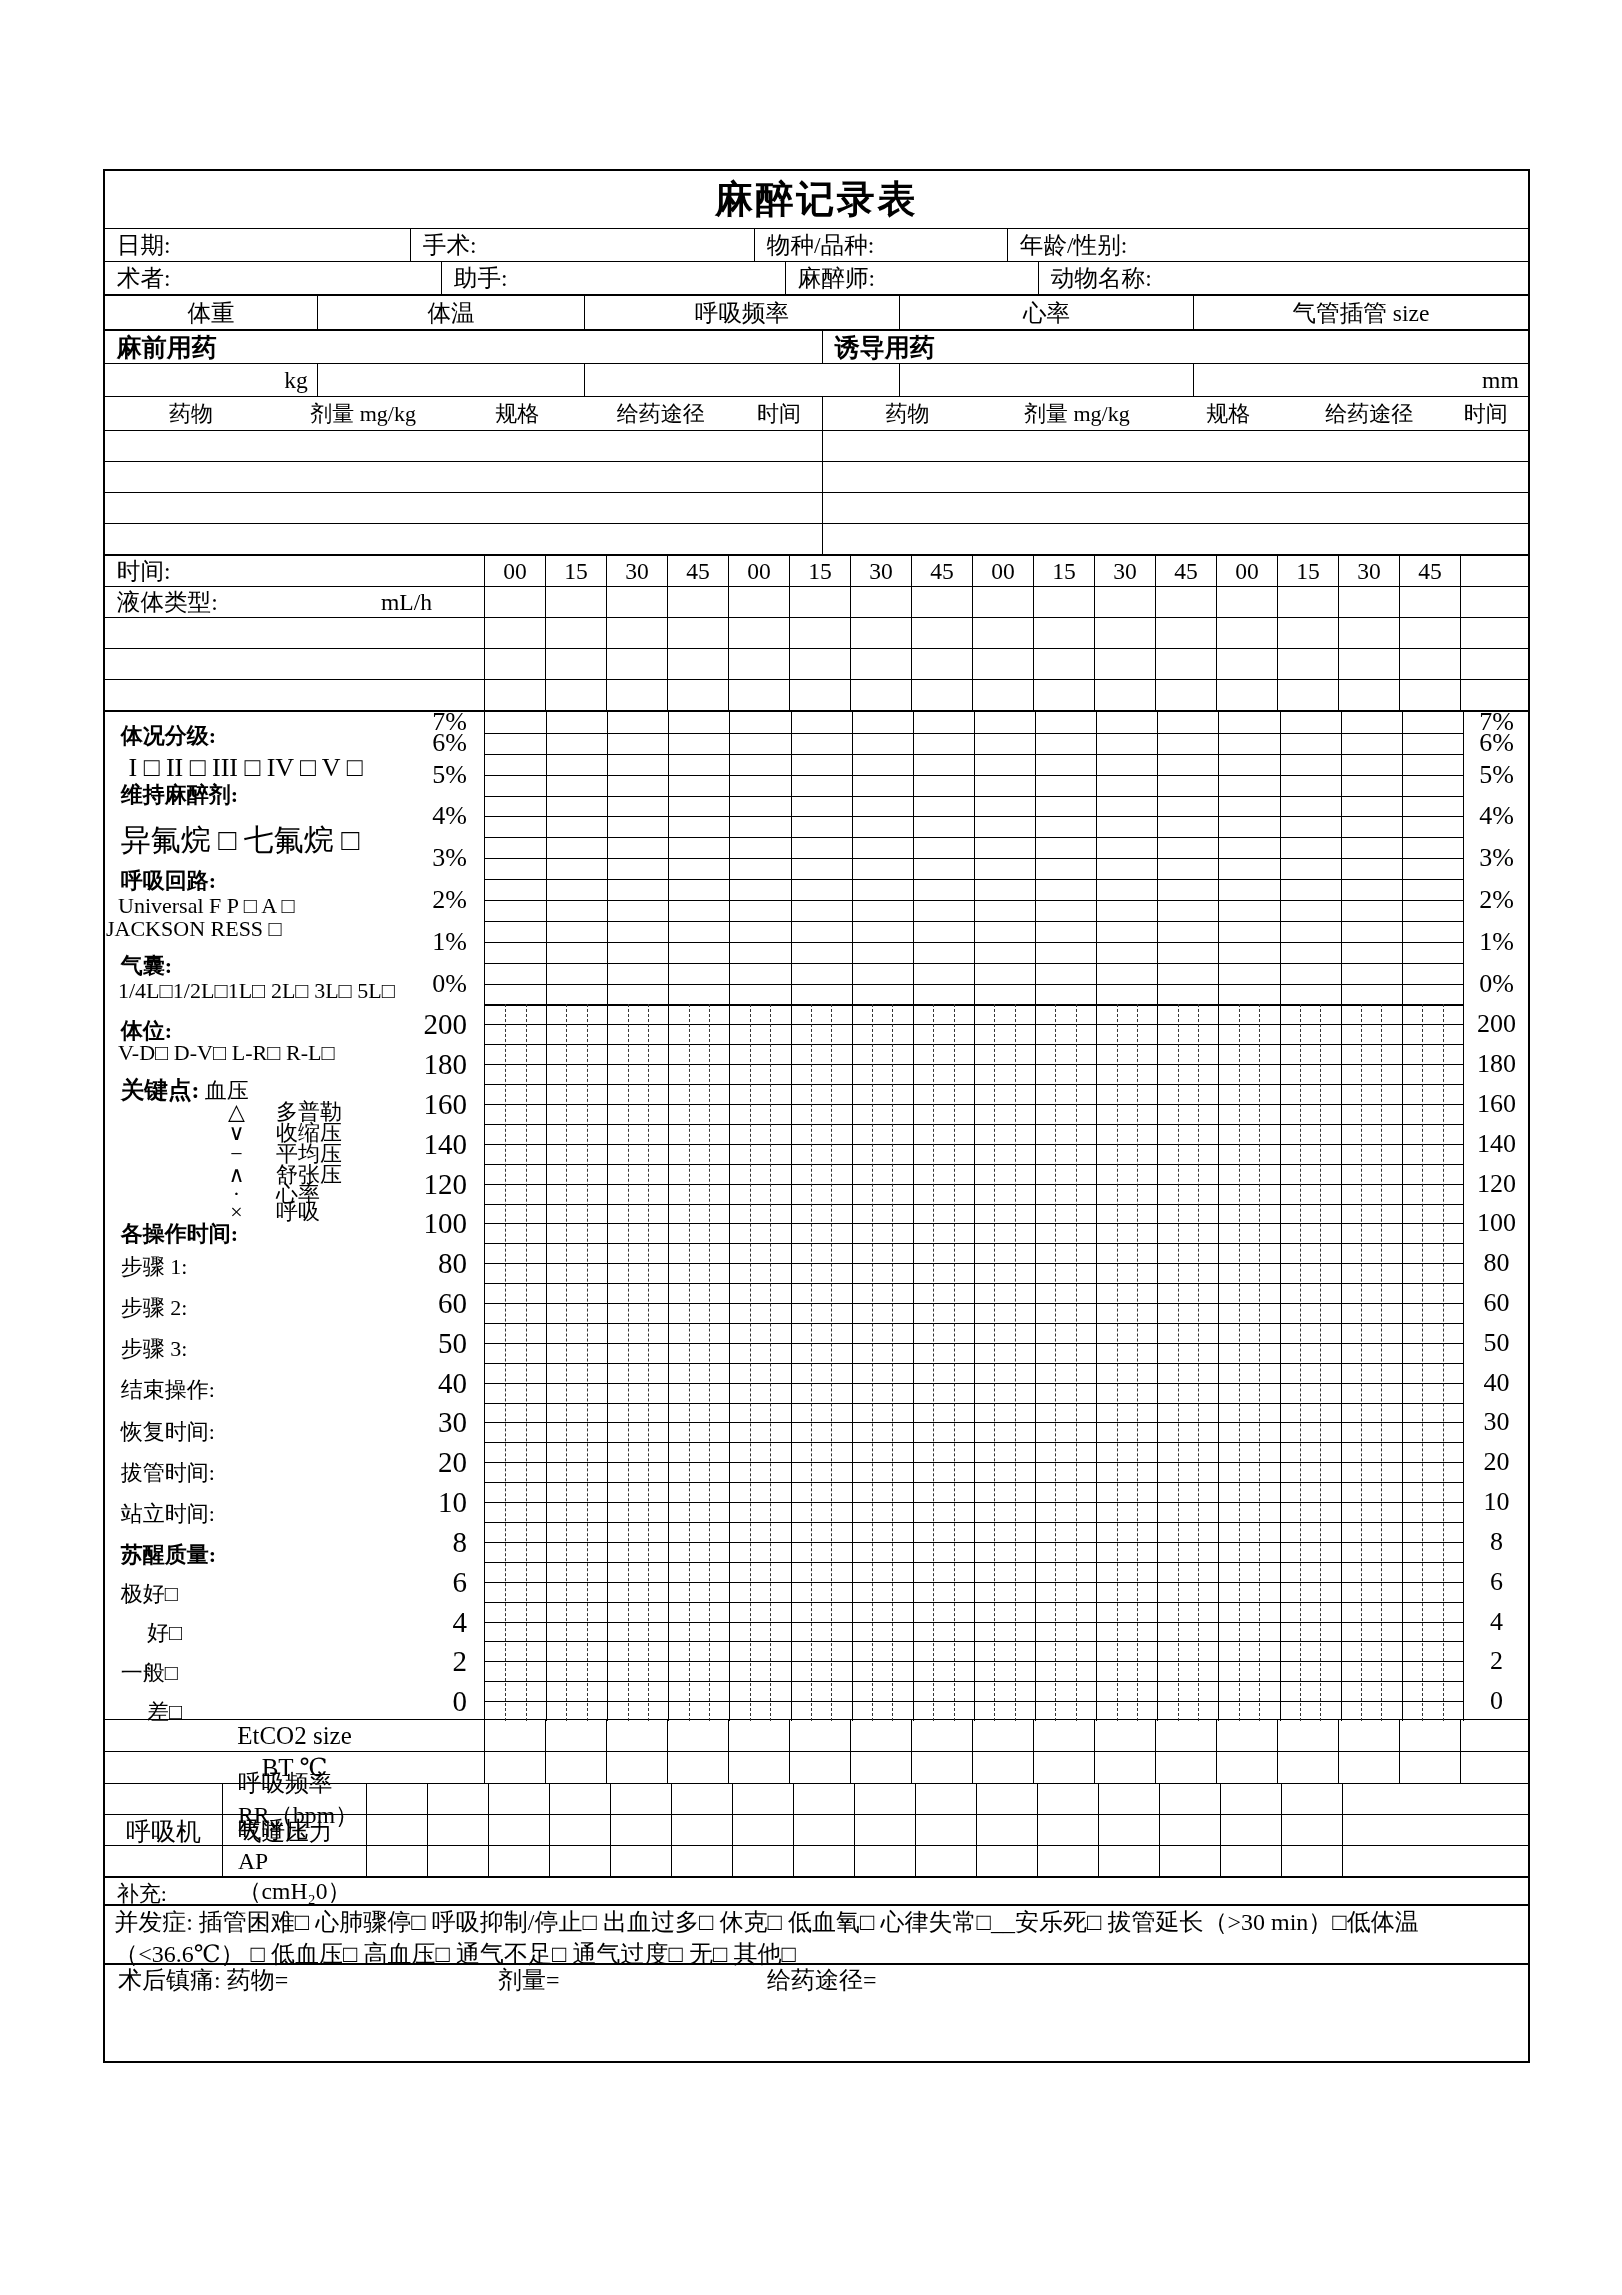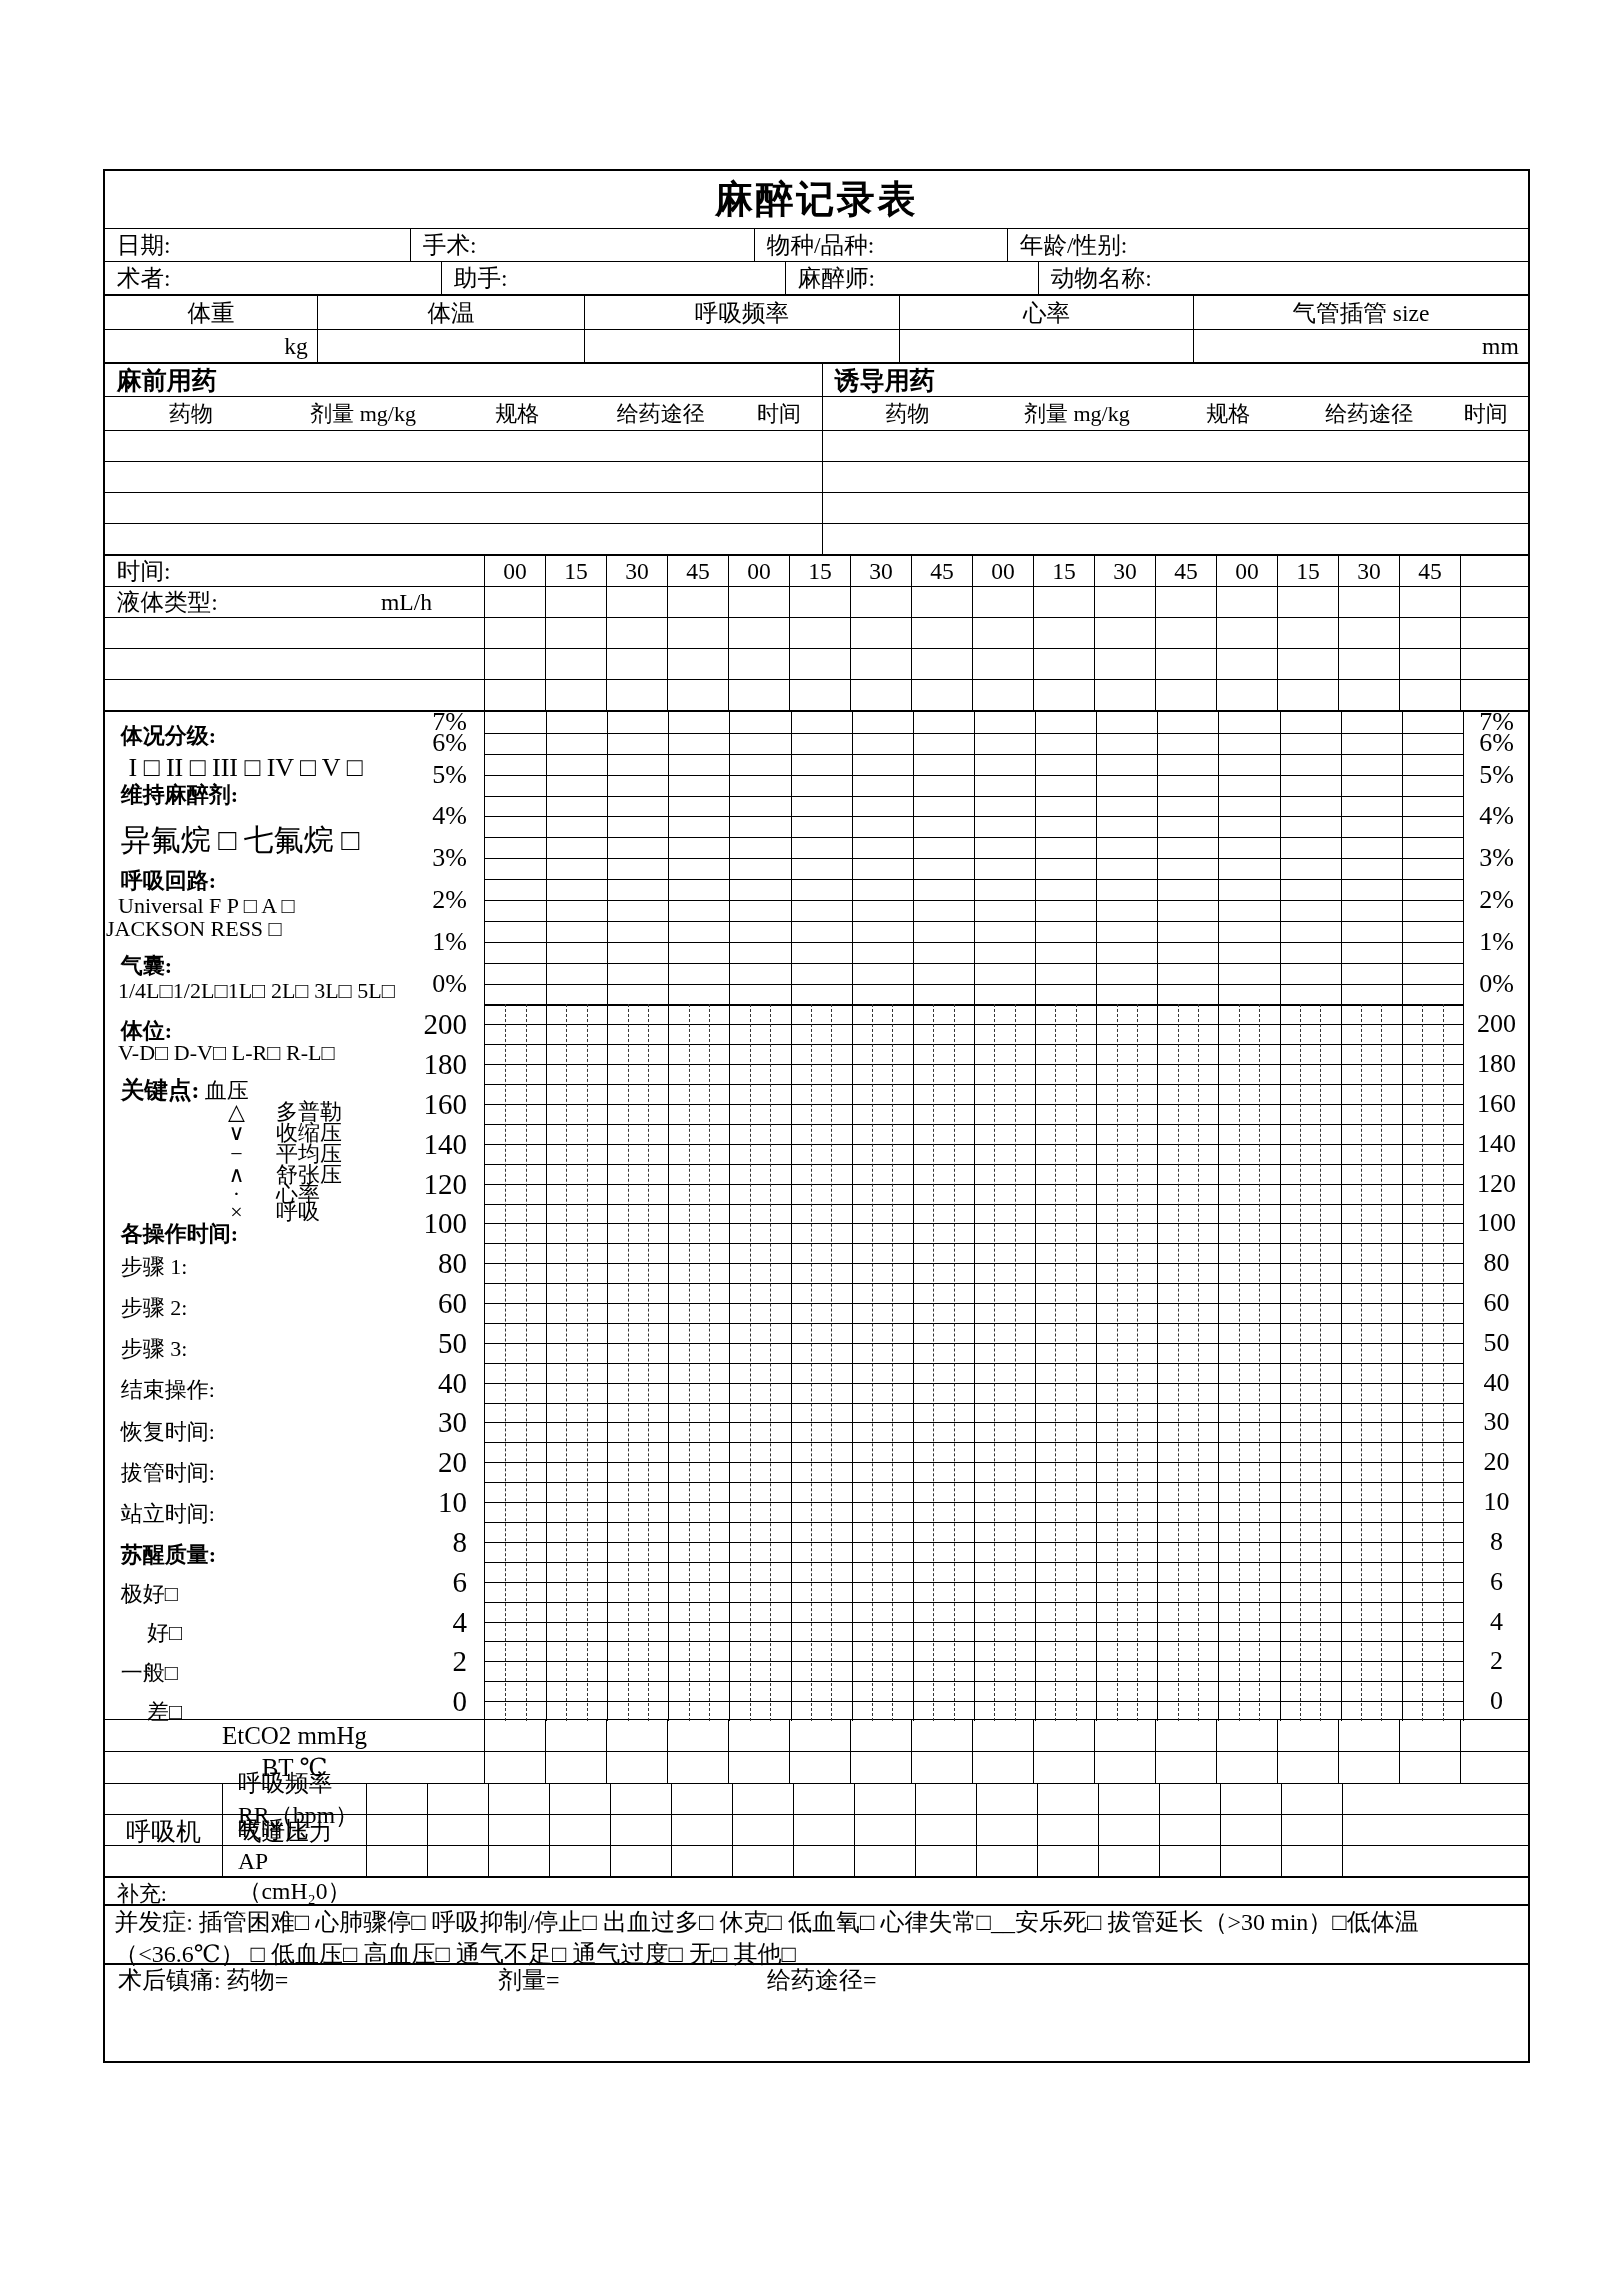--- a/index.html
+++ b/index.html
@@ -86,31 +86,31 @@
     <div class="c pad last">动物名称:</div>
   </div>
 
   <div class="row vh bt3">
     <div class="c center" style="width:213px">体重</div>
     <div class="c center" style="width:267px">体温</div>
     <div class="c center" style="width:315px">呼吸频率</div>
     <div class="c center" style="width:294px">心率</div>
     <div class="c center last">气管插管 size</div>
   </div>
+  <div class="row mh bt3">
+    <div class="c pad half">麻前用药</div>
+    <div class="c pad last">诱导用药</div>
+  </div>
+
   <div class="row vu">
     <div class="c rt" style="width:213px">kg</div>
     <div class="c" style="width:267px"></div>
     <div class="c" style="width:315px"></div>
     <div class="c" style="width:294px"></div>
     <div class="c rt last">mm</div>
-  </div>
-
-  <div class="row mh bt3">
-    <div class="c pad half">麻前用药</div>
-    <div class="c pad last">诱导用药</div>
   </div>
   <div class="row mc">
     <div class="c half">
       <div class="cols5">
         <span class="w1">药物</span>
         <span class="w2">剂量 mg/kg</span>
         <span class="w3">规格</span>
         <span class="w4">给药途径</span>
         <span class="w5">时间</span>
       </div>
@@ -435,21 +435,21 @@
           <div class="axr axn" style="top: 790px;">10</div>
           <div class="axr axn" style="top: 830px;">8</div>
           <div class="axr axn" style="top: 870px;">6</div>
           <div class="axr axn" style="top: 910px;">4</div>
           <div class="axr axn" style="top: 949px;">2</div>
           <div class="axr axn" style="top: 989px;">0</div>
         </div>
   </div>
 
   <div class="row mon">
-    <div class="c center lab">EtCO2 mmHg</div>
+    <div class="c center lab">EtCO2 size</div>
   <div class="tick"></div>
         <div class="tick"></div>
         <div class="tick"></div>
         <div class="tick"></div>
         <div class="tick"></div>
         <div class="tick"></div>
         <div class="tick"></div>
         <div class="tick"></div>
         <div class="tick"></div>
         <div class="tick"></div>

